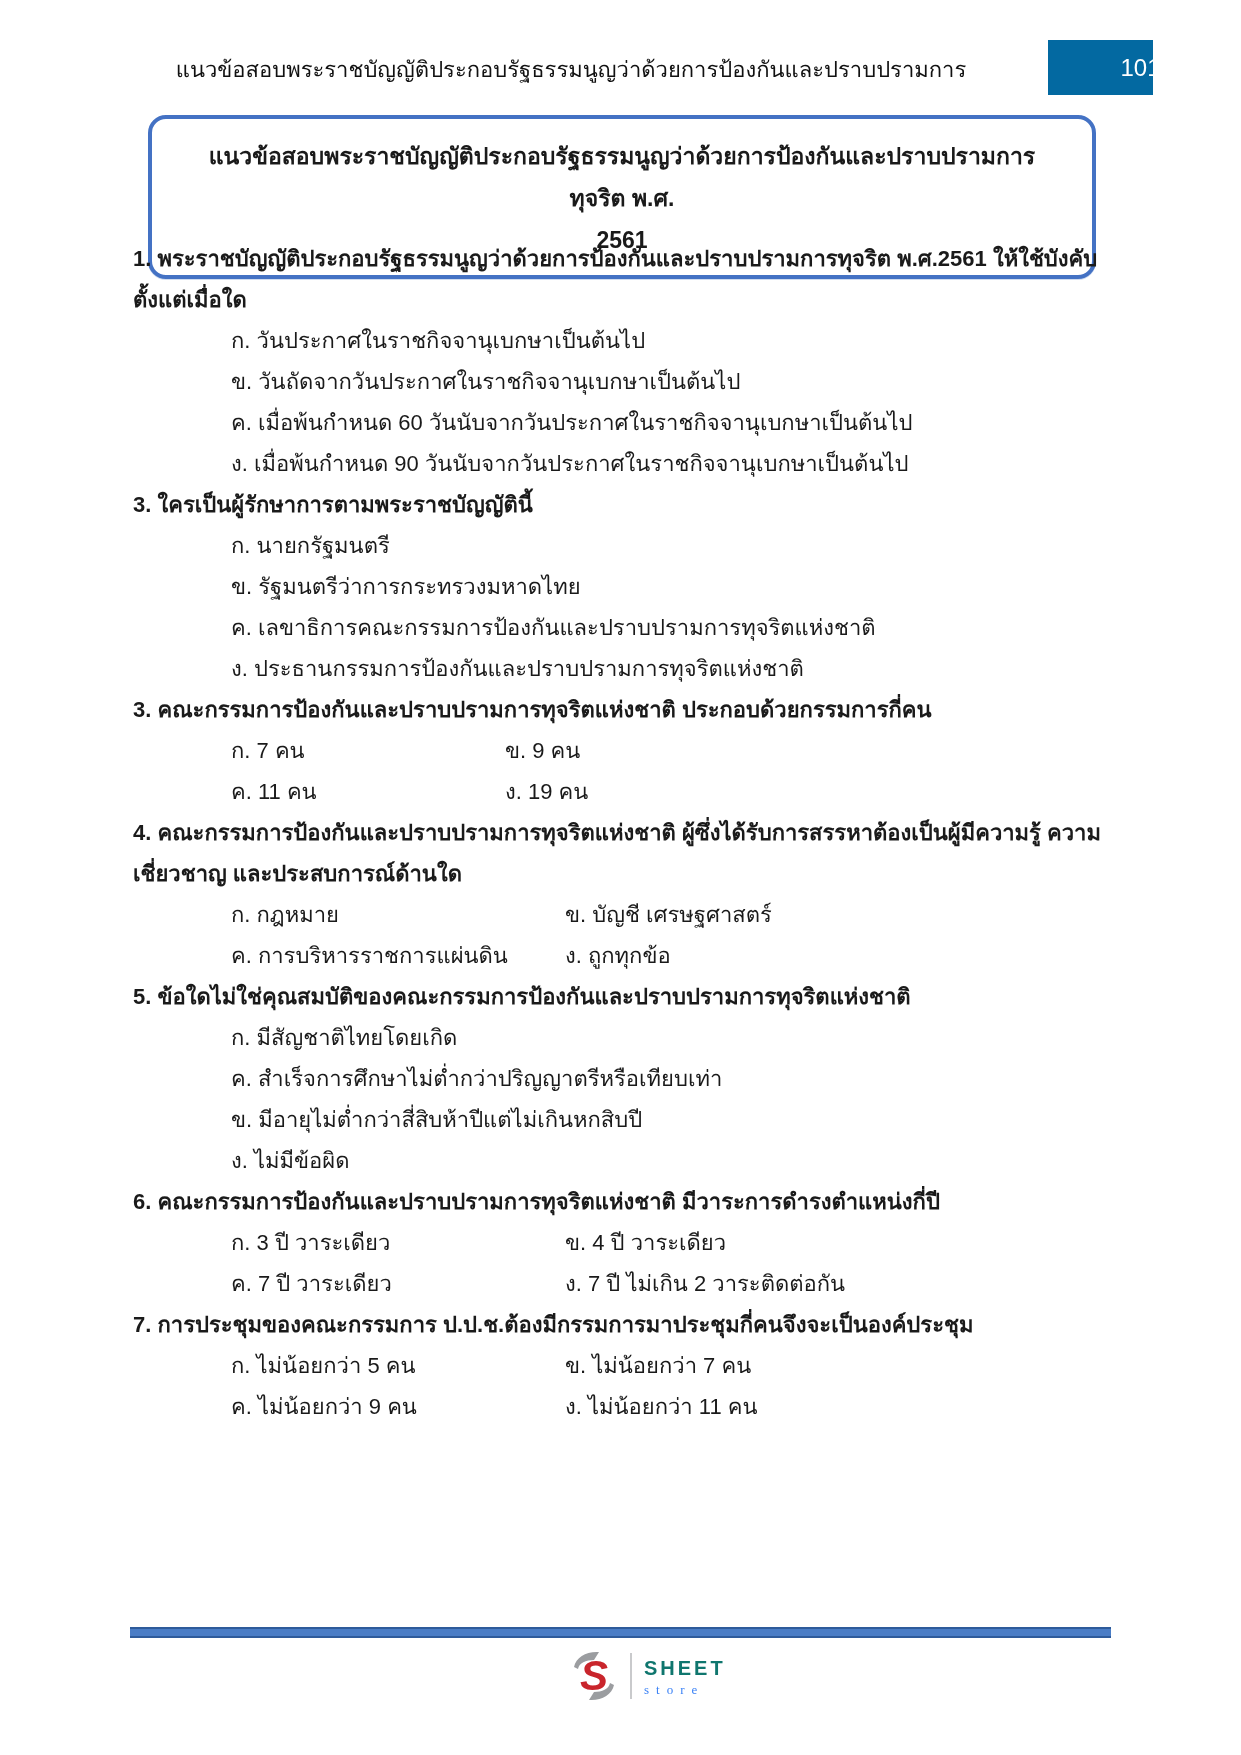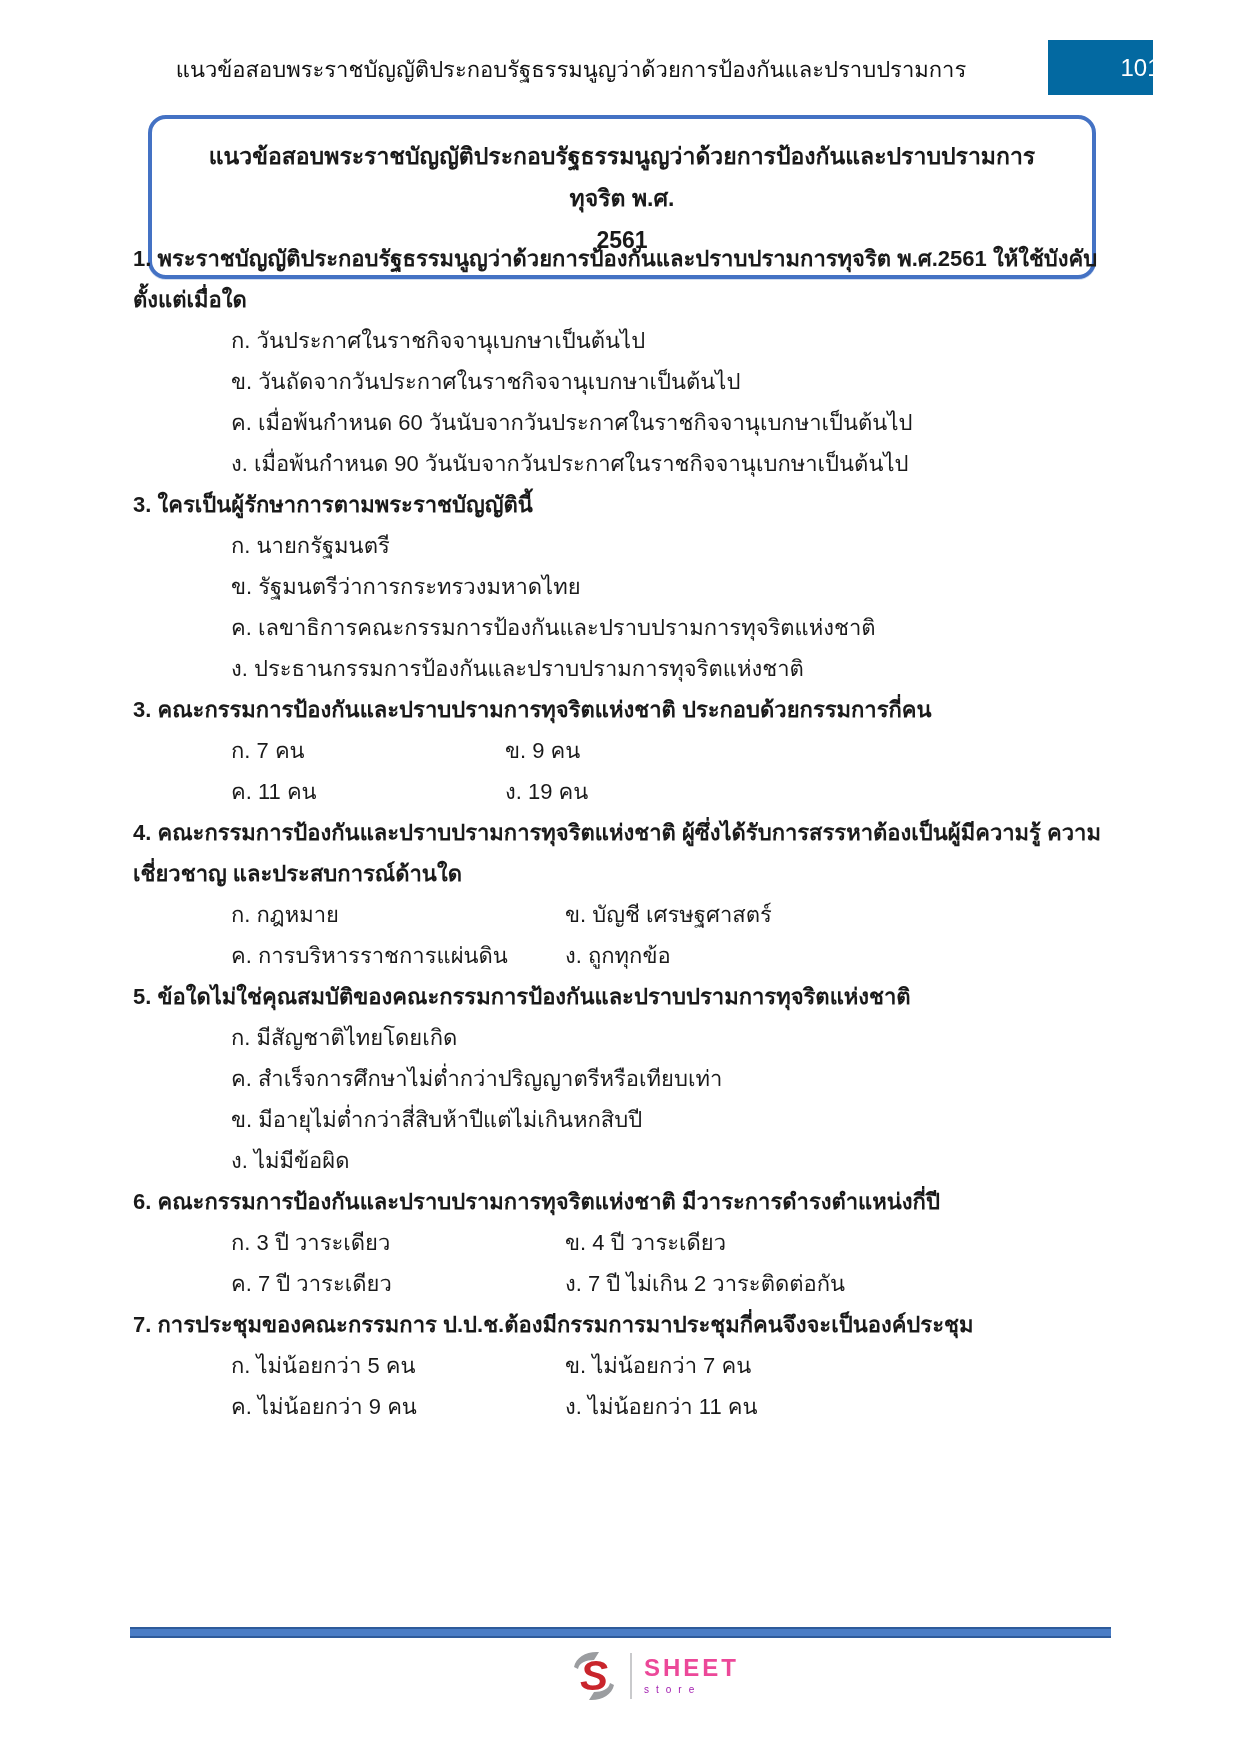--- a/index.html
+++ b/index.html
@@ -44,25 +44,25 @@
     background:#4a7dc6;
     border-top:2px solid #2e5b9b; border-bottom:2px solid #2e5b9b;
   }
   .footer-logo {
     position:absolute; top:1650px; left:570px;
     display:flex; align-items:center; gap:12px;
   }
   .logo-divider { width:2px; height:46px; background:#c9cacc; }
   .logo-text { display:flex; flex-direction:column; }
   .logo-brand {
-    font-size:24px; font-weight:bold; color:#ec4899; letter-spacing:3px;
+    font-size:20px; font-weight:bold; color:#0f766e; letter-spacing:3px;
     line-height:28px;
   }
   .logo-sub {
-    font-size:10px; color:#a21caf; letter-spacing:7px; line-height:16px;
+    font-size:13px; color:#3b82f6; letter-spacing:7px; line-height:16px;font-family:Liberation Serif, serif;
   }
 </style>
 </head>
 <body>
 
 <div class="page">
 
   <div class="running-header">
     <span>แนวข้อสอบพระราชบัญญัติประกอบรัฐธรรมนูญว่าด้วยการป้องกันและปราบปรามการ</span>
   </div>

